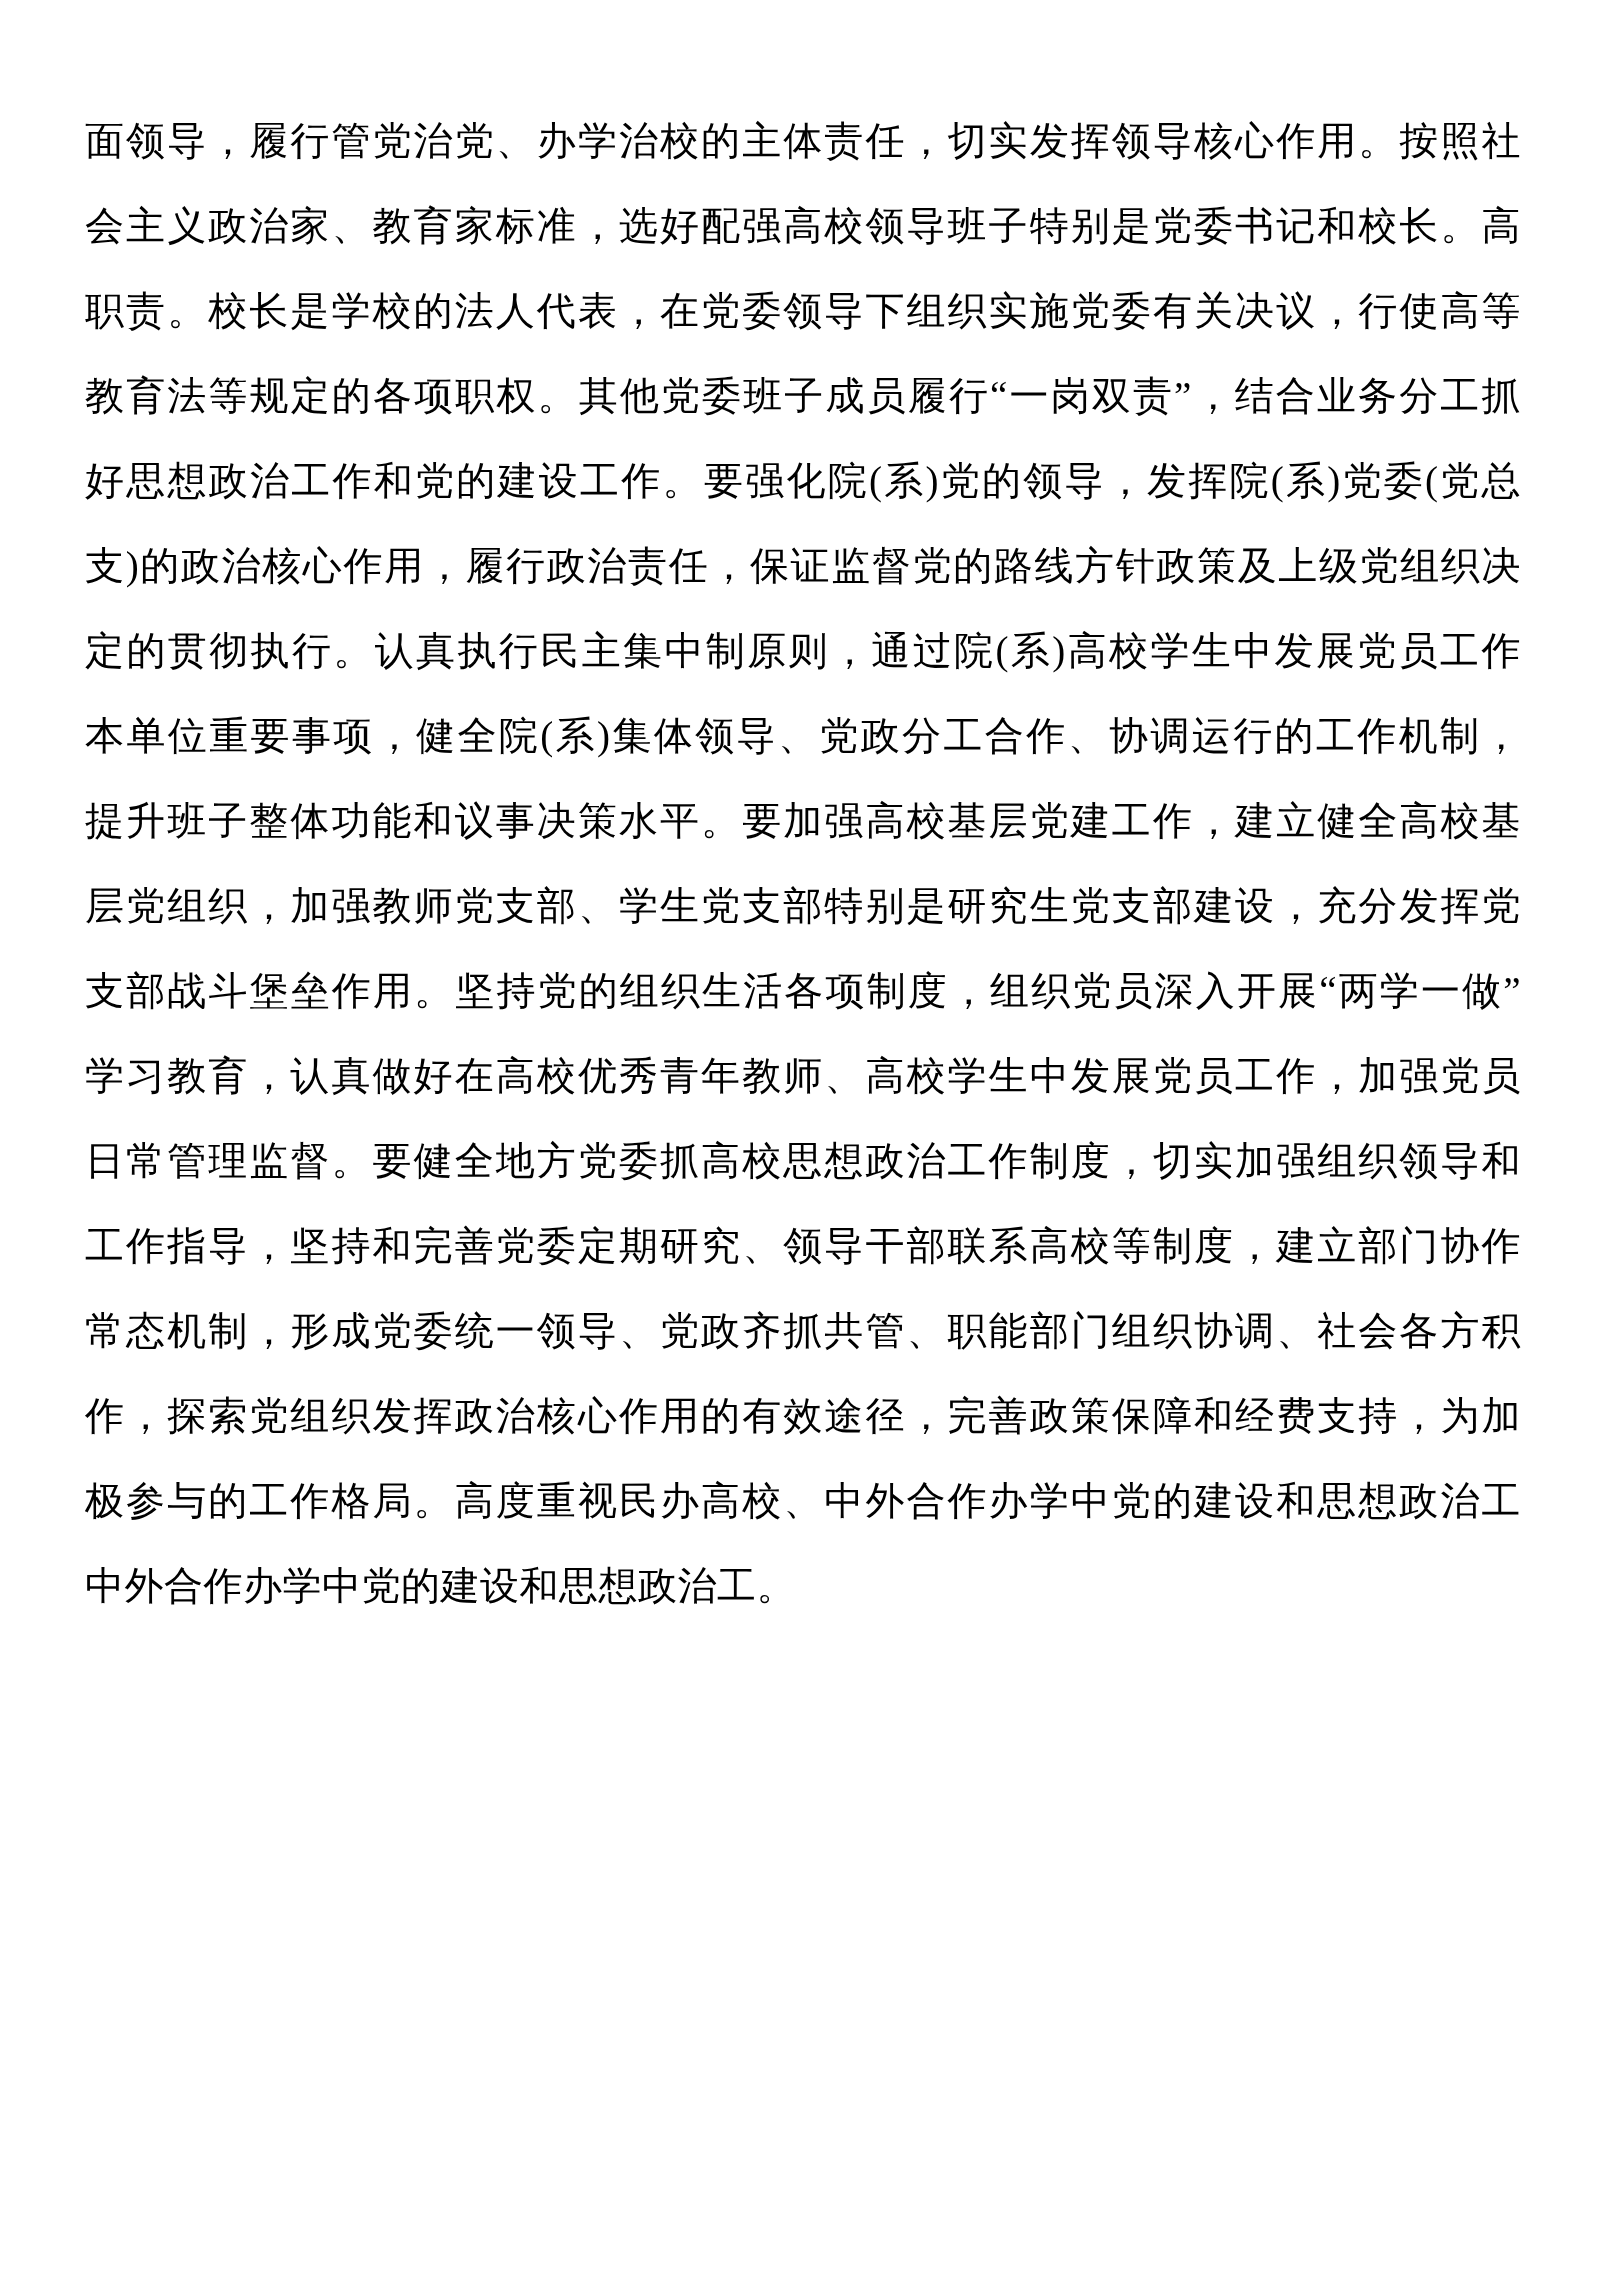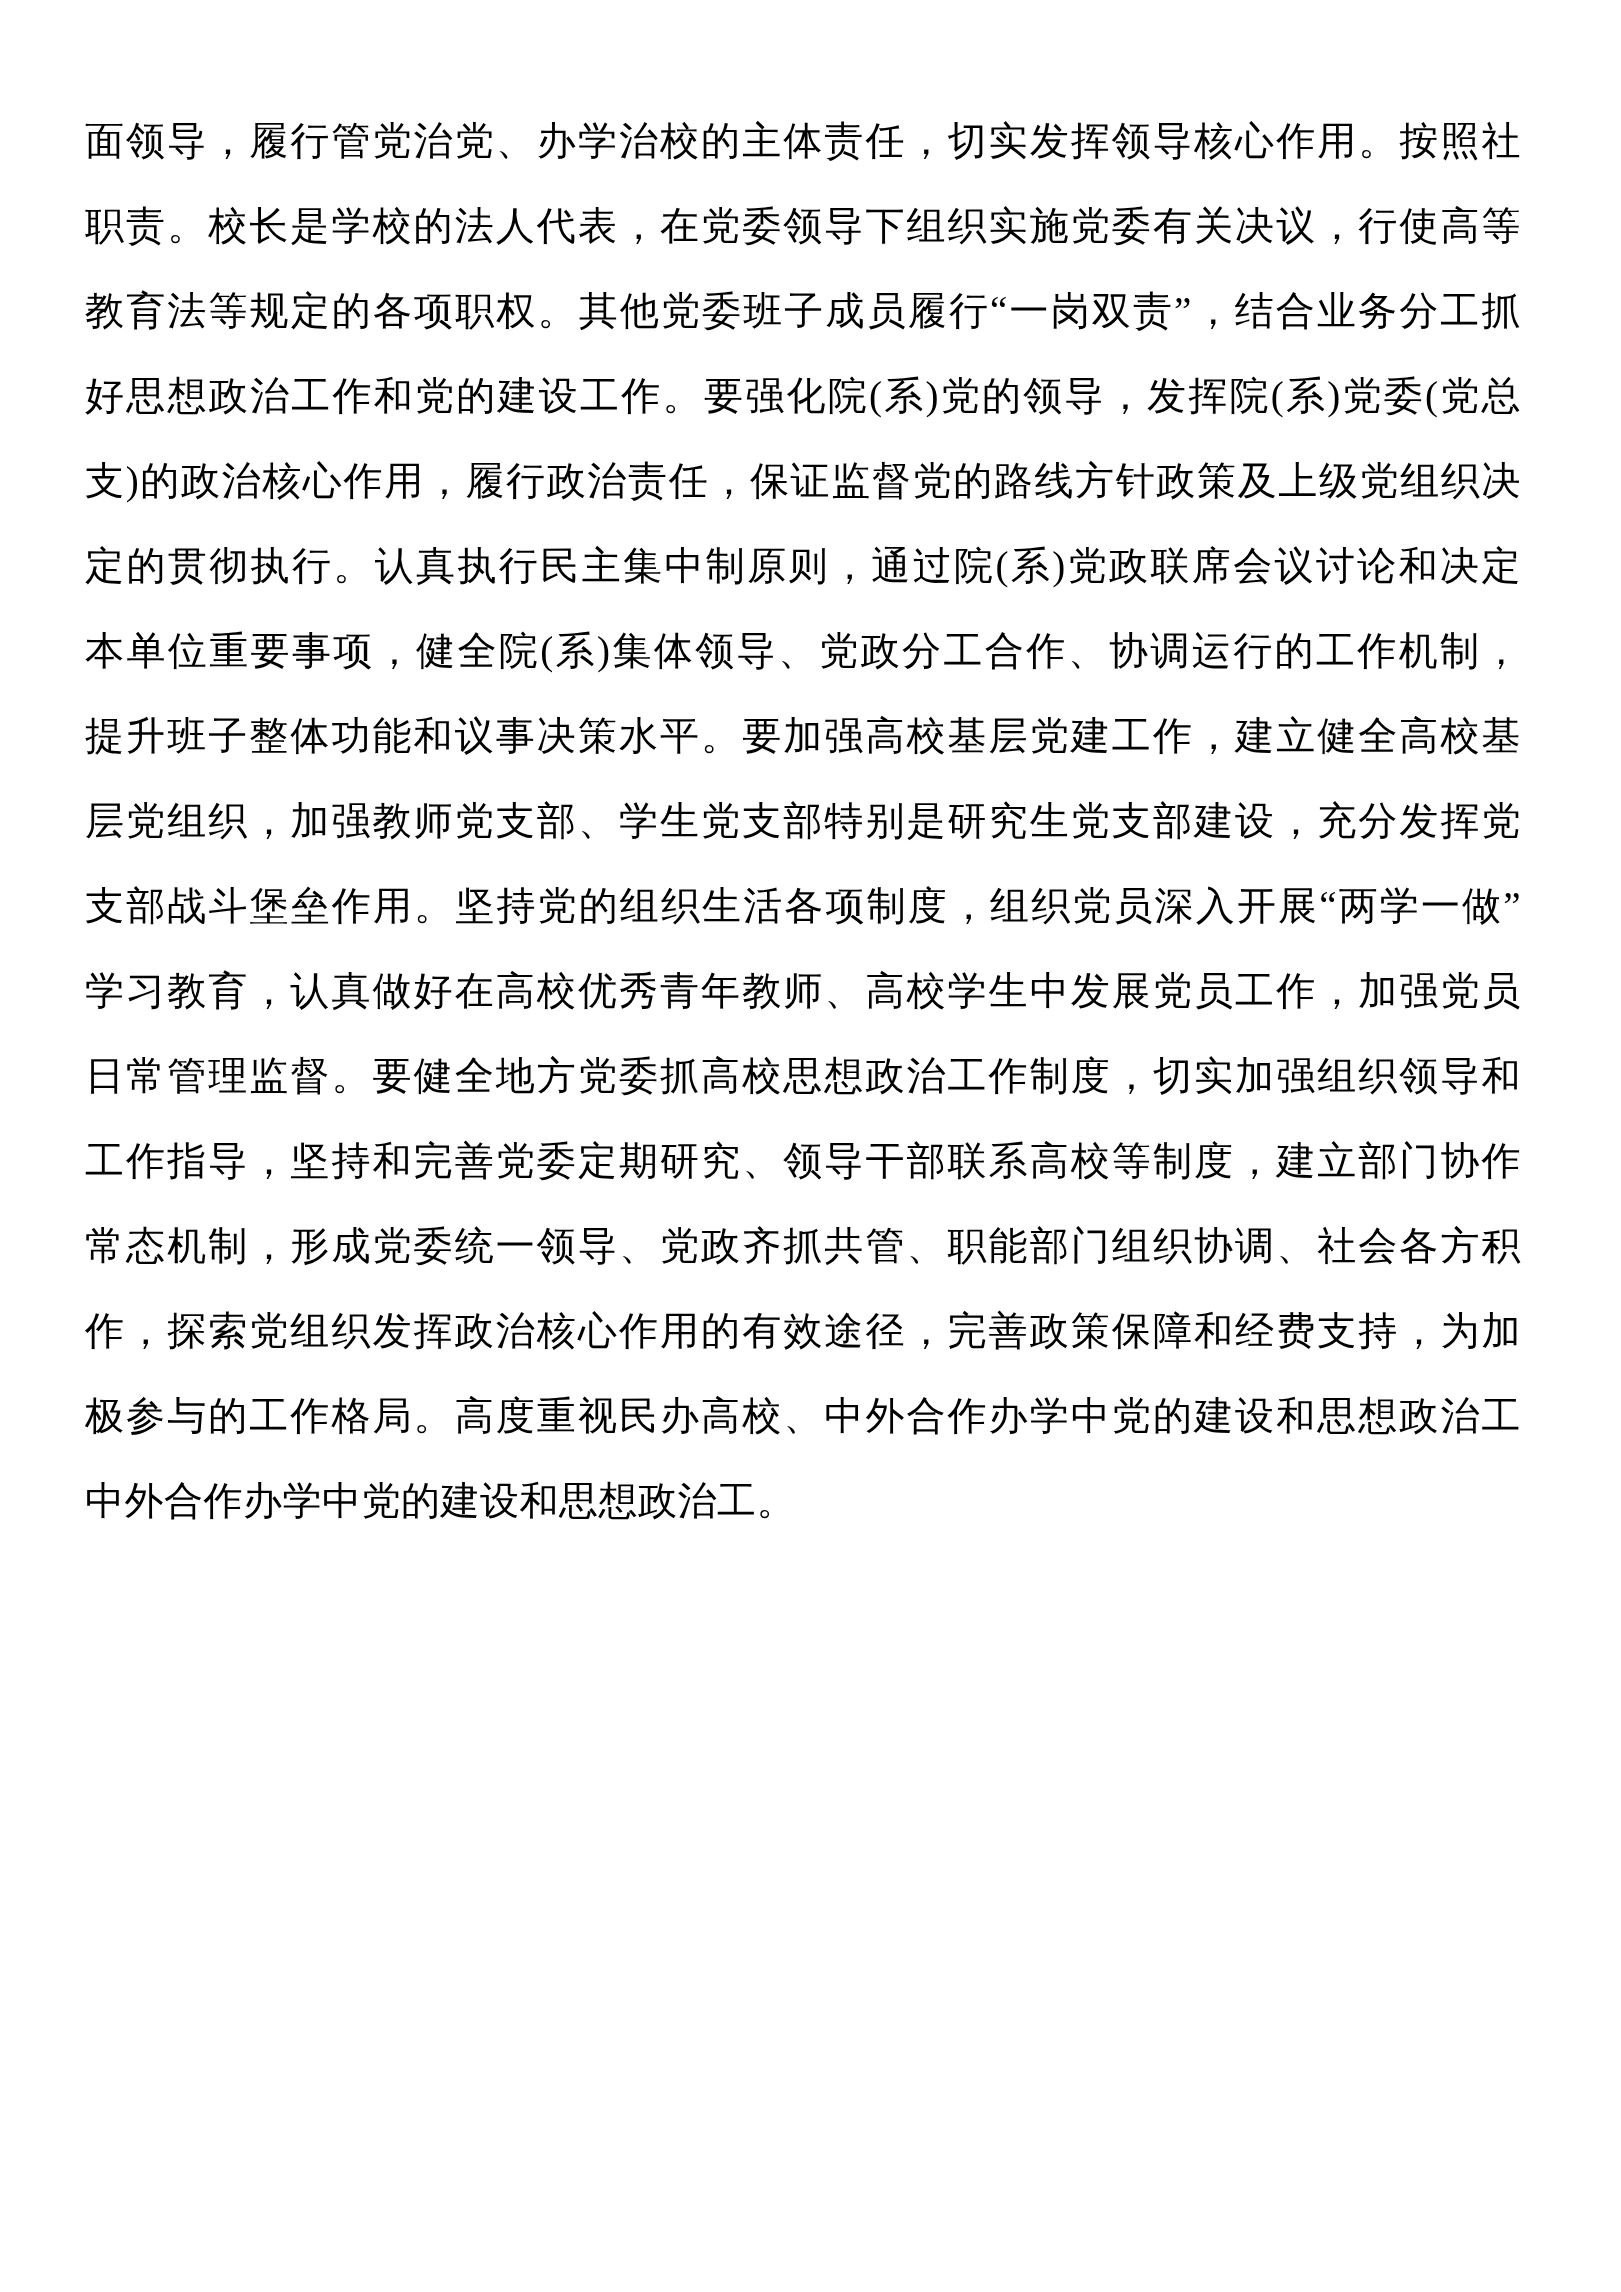--- a/index.html
+++ b/index.html
@@ -36,25 +36,26 @@
     text-align: left;
     text-align-last: left;
   }
 </style>
 </head>
 <body>
 
 <div class="page">
   <div class="text-block">
     <div class="line">面领导，履行管党治党、办学治校的主体责任，切实发挥领导核心作用。按照社</div>
+    <div class="line">会主义政治家、教育家标准，选好配强高校领导班子特别是党委书记和校长。高</div>
     <div class="line">职责。校长是学校的法人代表，在党委领导下组织实施党委有关决议，行使高等</div>
     <div class="line">教育法等规定的各项职权。其他党委班子成员履行“一岗双责”，结合业务分工抓</div>
     <div class="line">好思想政治工作和党的建设工作。要强化院(系)党的领导，发挥院(系)党委(党总</div>
     <div class="line">支)的政治核心作用，履行政治责任，保证监督党的路线方针政策及上级党组织决</div>
-    <div class="line">定的贯彻执行。认真执行民主集中制原则，通过院(系)党政联席会议讨论和决定</div>
+    <div class="line">定的贯彻执行。认真执行民主集中制原则，通过院(系)高校学生中发展党员工作</div>
     <div class="line">本单位重要事项，健全院(系)集体领导、党政分工合作、协调运行的工作机制，</div>
     <div class="line">提升班子整体功能和议事决策水平。要加强高校基层党建工作，建立健全高校基</div>
     <div class="line">层党组织，加强教师党支部、学生党支部特别是研究生党支部建设，充分发挥党</div>
     <div class="line">支部战斗堡垒作用。坚持党的组织生活各项制度，组织党员深入开展“两学一做”</div>
     <div class="line">学习教育，认真做好在高校优秀青年教师、高校学生中发展党员工作，加强党员</div>
     <div class="line">日常管理监督。要健全地方党委抓高校思想政治工作制度，切实加强组织领导和</div>
     <div class="line">工作指导，坚持和完善党委定期研究、领导干部联系高校等制度，建立部门协作</div>
     <div class="line">常态机制，形成党委统一领导、党政齐抓共管、职能部门组织协调、社会各方积</div>
     <div class="line">作，探索党组织发挥政治核心作用的有效途径，完善政策保障和经费支持，为加</div>
     <div class="line">极参与的工作格局。高度重视民办高校、中外合作办学中党的建设和思想政治工</div>

